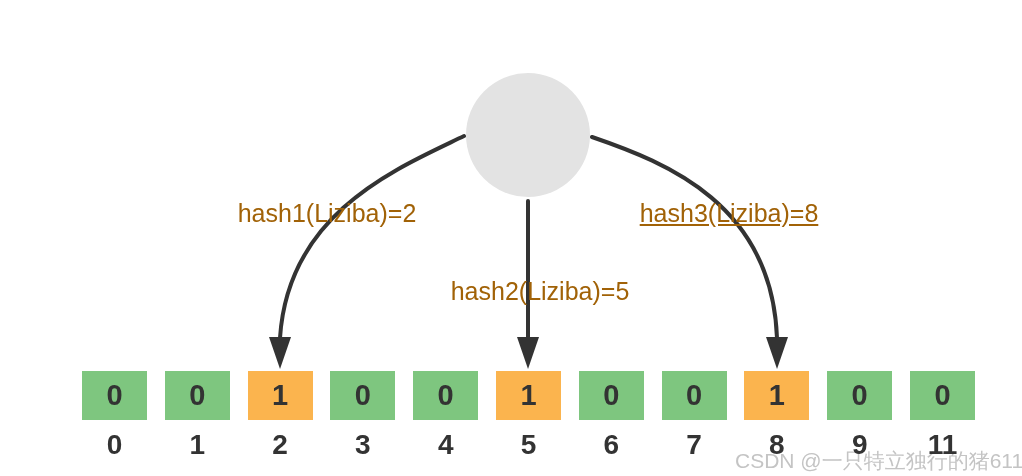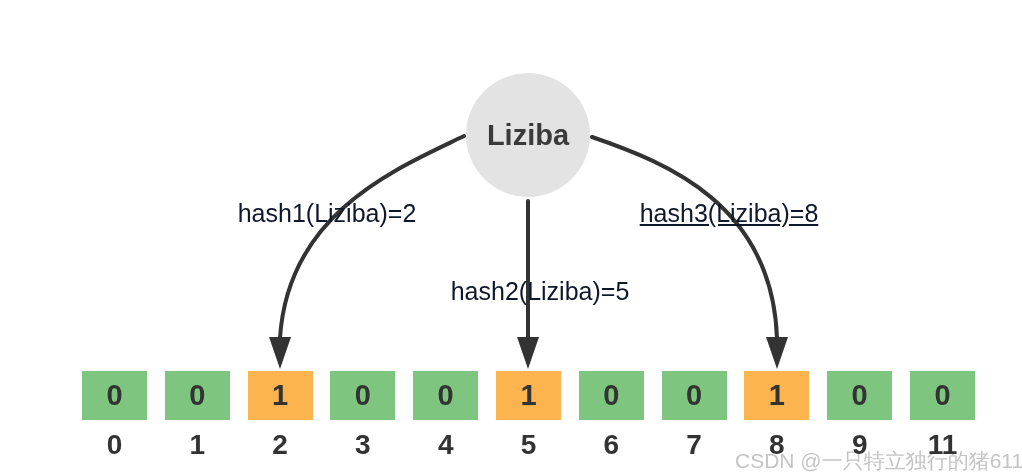--- a/index.html
+++ b/index.html
@@ -30,21 +30,21 @@
     font-size: 29px;
     font-weight: bold;
     color: #3a3a3a;
     z-index: 3;
   }
   .hash-label {
     position: absolute;
     width: 200px;
     text-align: center;
     font-size: 25px;
-    color: #0f172a;
+    color: #a16207;
     z-index: 3;
     white-space: nowrap;
   }
   #hash1-label { left: 227px; top: 199px; }
   #hash2-label { left: 440px; top: 277px; }
   #hash3-label { left: 629px; top: 199px; text-decoration: underline; }
   #cells-row {
     position: absolute;
     left: 82px; top: 371px;
     width: 893px; height: 49px;
@@ -93,21 +93,20 @@
   <svg id="arrow-layer" viewBox="0 0 1022 476" xmlns="http://www.w3.org/2000/svg">
     <circle cx="528" cy="135" r="62" fill="#e3e3e3"></circle>
     <path d="M 464 136 C 398 168, 288 212, 280 338" fill="none" stroke-width="4" stroke-linecap="round" stroke="#333333"></path>
     <polygon points="269,337 291,337 280,369" fill="#333333"></polygon>
     <path d="M 528 201 L 528 338" fill="none" stroke-width="4" stroke-linecap="round" stroke="#333333"></path>
     <polygon points="517,337 539,337 528,369" fill="#333333"></polygon>
     <path d="M 592 137 C 668 163, 772 205, 777 338" fill="none" stroke-width="4" stroke-linecap="round" stroke="#333333"></path>
     <polygon points="766,337 788,337 777,369" fill="#333333"></polygon>
   </svg>
 
-  <div class="node-label">Liziba</div>
 
   <div id="hash1-label" class="hash-label">hash1(Liziba)=2</div>
   <div id="hash2-label" class="hash-label">hash2(Liziba)=5</div>
   <div id="hash3-label" class="hash-label">hash3(Liziba)=8</div>
 
   <div id="cells-row">
       <div class="bit-cell" style="background: rgb(126, 198, 127);">0</div>
       <div class="bit-cell" style="background: rgb(126, 198, 127);">0</div>
       <div class="bit-cell" style="background: rgb(251, 180, 78);">1</div>
       <div class="bit-cell" style="background: rgb(126, 198, 127);">0</div>

